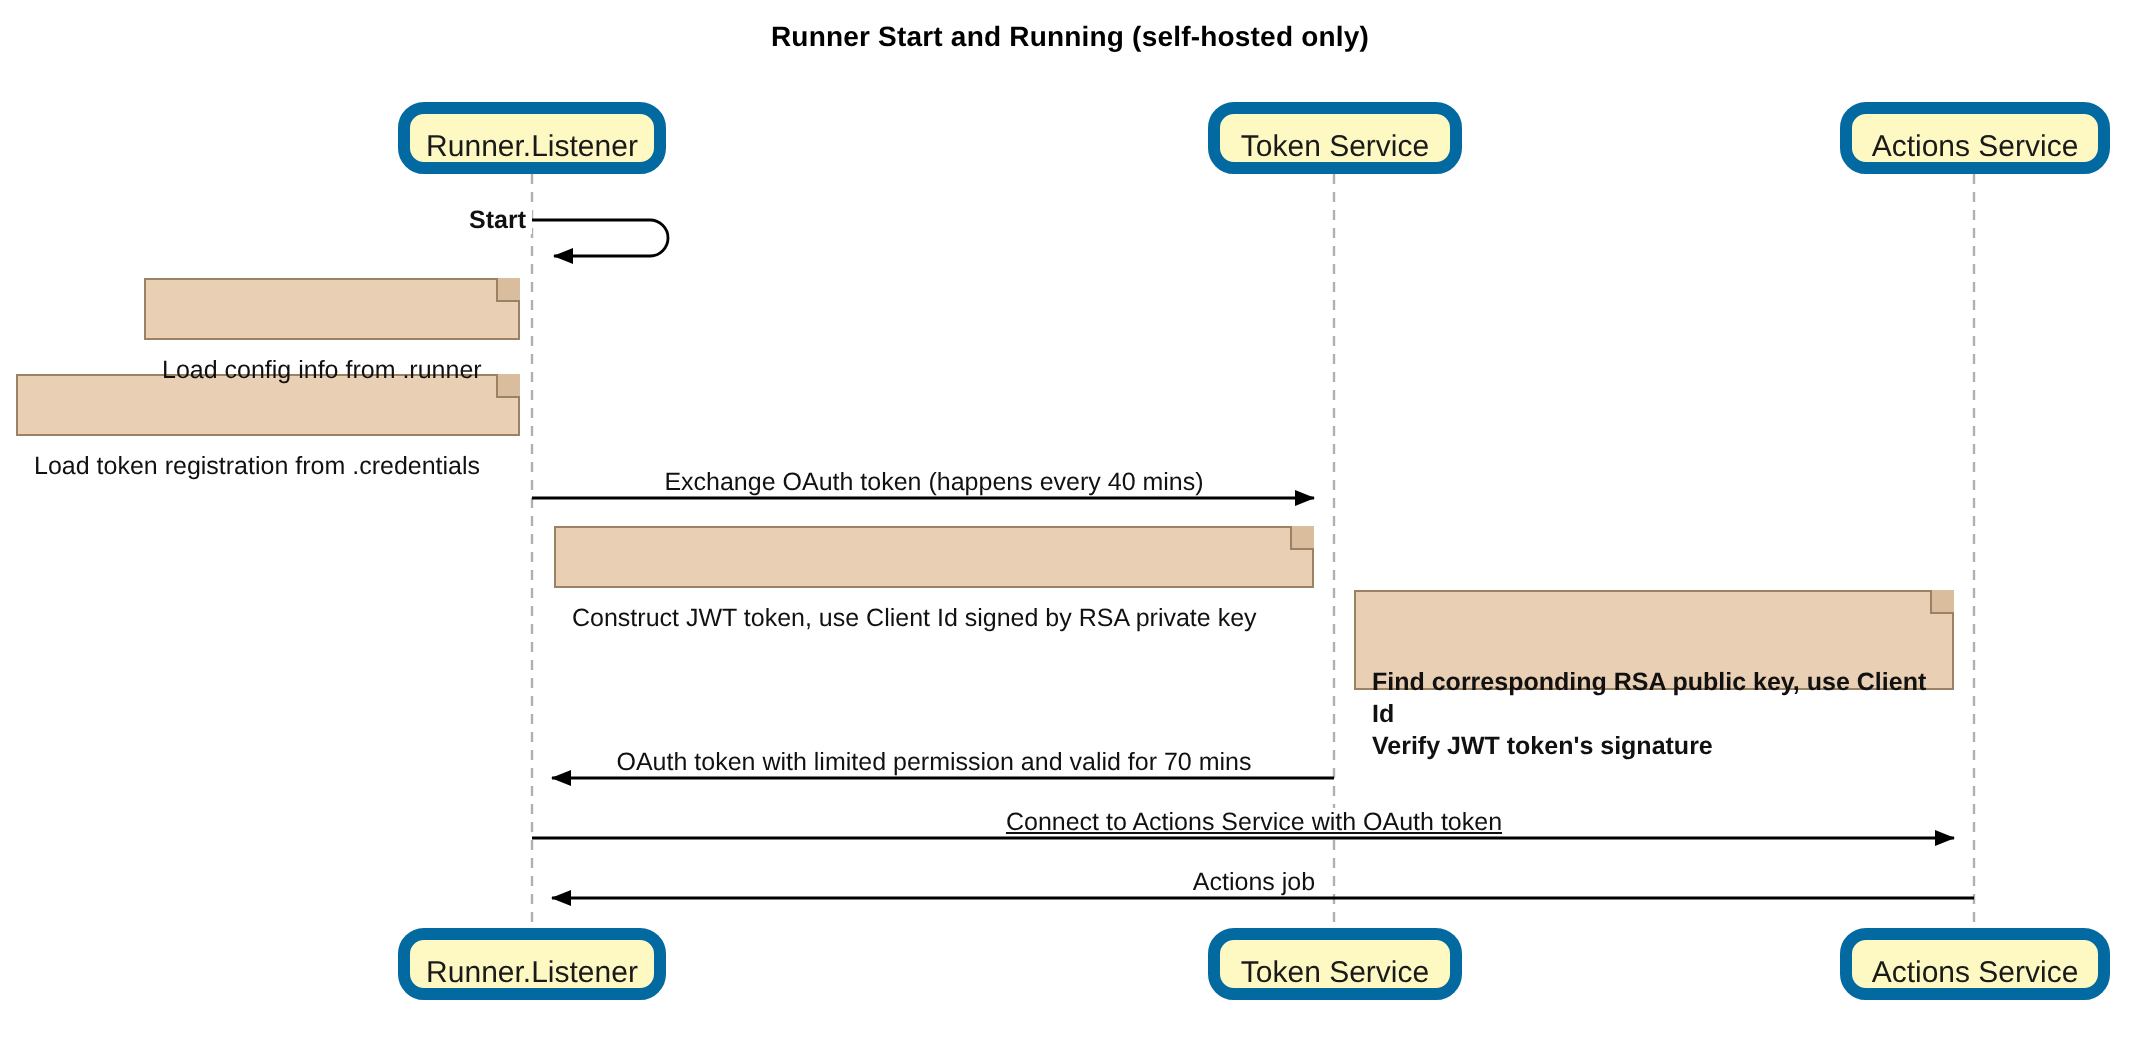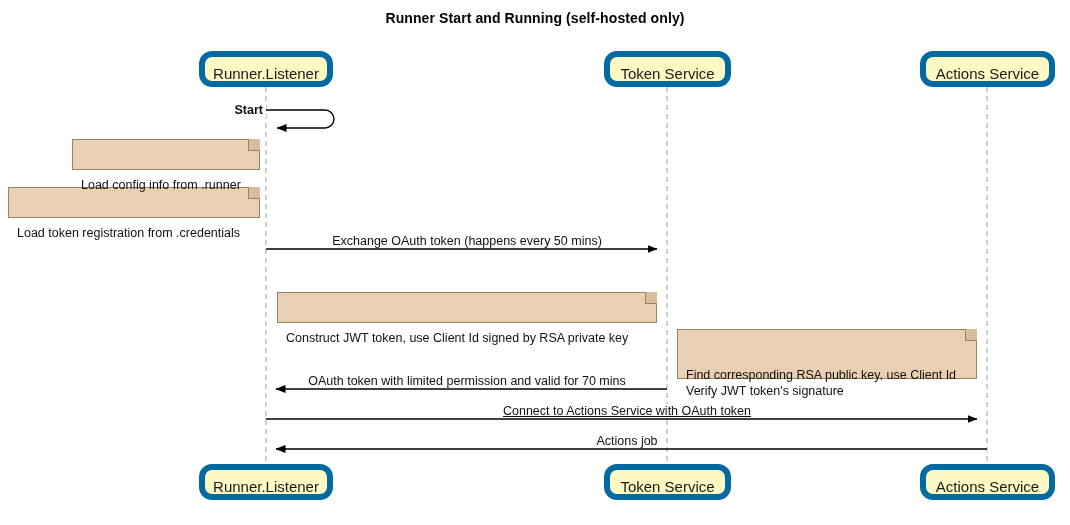--- a/index.html
+++ b/index.html
@@ -161,32 +161,32 @@
   <div class="note" style="left:8px; top:187px; width:252px; height:31px;">
     <span class="fold"></span>
     <span>Load token registration from .credentials</span>
   </div>
 
   <div class="note" style="left:72px; top:139px; width:188px; height:31px;">
     <span class="fold"></span>
     <span>Load config info from .runner</span>
   </div>
 
-  <div class="note" style="left:277px; top:263px; width:380px; height:31px;margin-top:29px;">
+  <div class="note" style="left:277px; top:263px; width:380px; height:31px;">
     <span class="fold"></span>
     <span>Construct JWT token, use Client Id signed by RSA private key</span>
   </div>
 
-  <div class="note" style="left:677px; top:329px; width:300px; height:50px;">
+  <div class="note" style="left:677px; top:295px; width:300px; height:50px;font-weight:bold;">
     <span class="fold"></span>
     <span>Find corresponding RSA public key, use Client Id
 Verify JWT token's signature</span>
   </div>
 
-  <div class="msg-label center" style="left:467px; top:234px;">Exchange OAuth token (happens every 50 mins)</div>
+  <div class="msg-label center" style="left:467px; top:234px;">Exchange OAuth token (happens every 40 mins)</div>
 
   <div class="msg-label center" style="left:467px; top:374px;">OAuth token with limited permission and valid for 70 mins</div>
 
   <div class="msg-label center" style="left:627px; top:404px;text-decoration:underline;">Connect to Actions Service with OAuth token</div>
 
   <div class="msg-label center" style="left:627px; top:434px;">Actions job</div>
 
 </div>
 
 </body></html>

